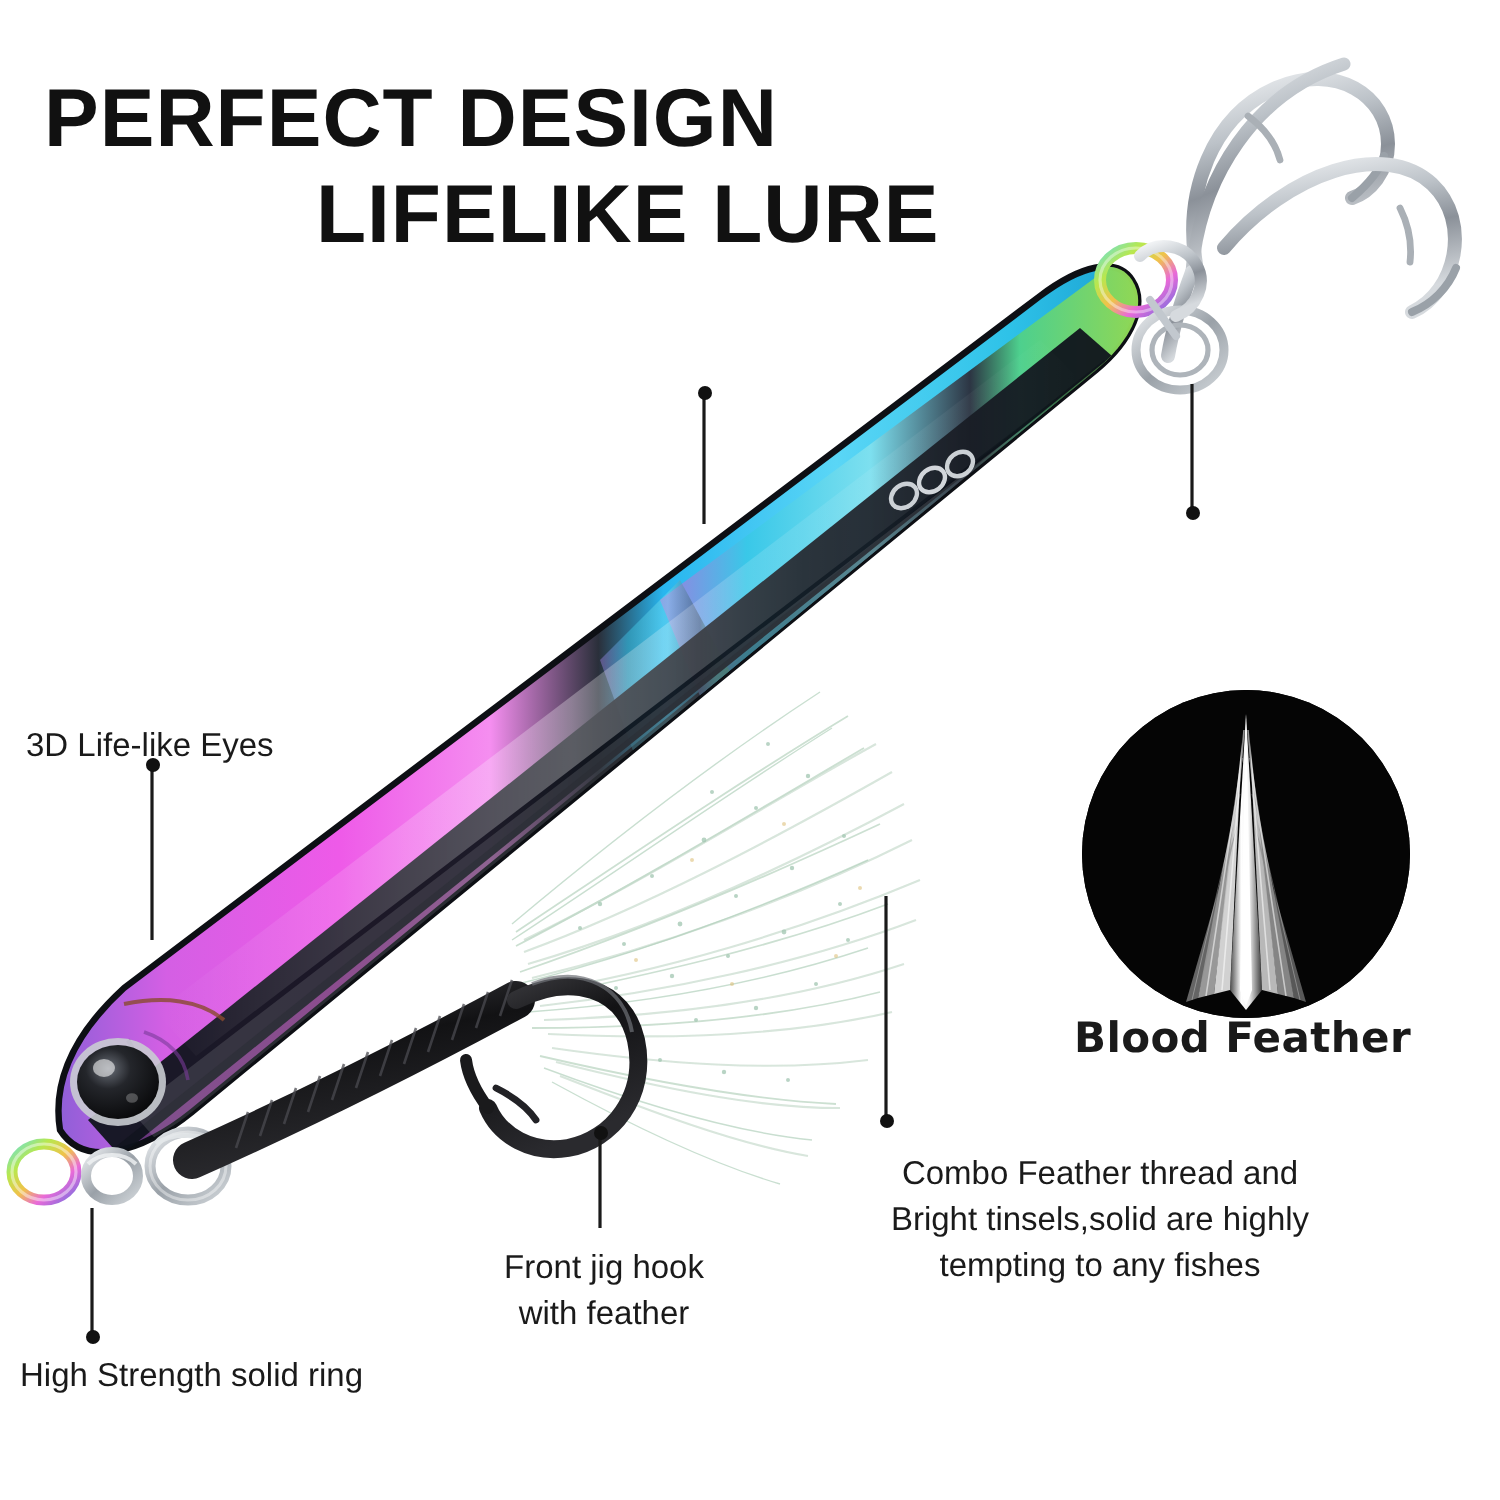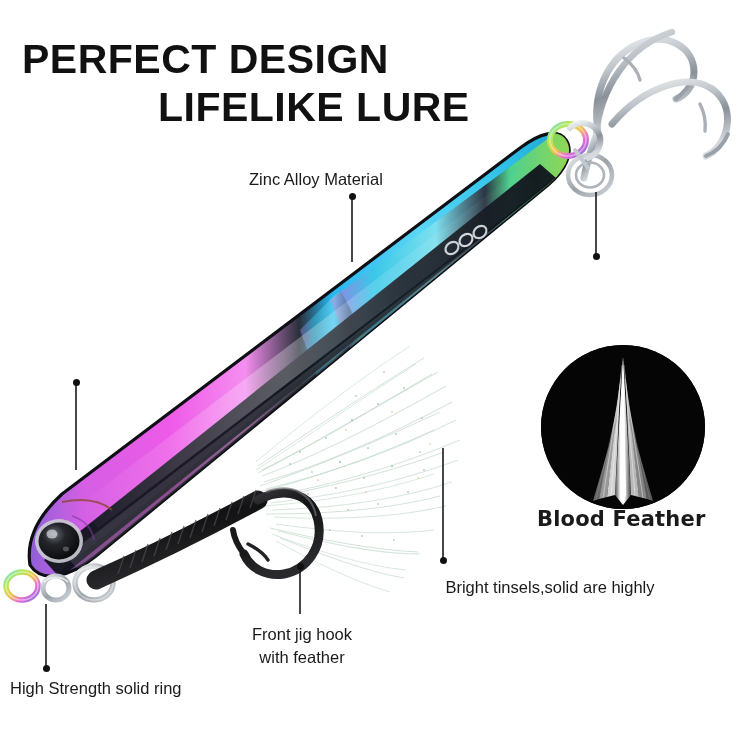--- a/index.html
+++ b/index.html
@@ -389,26 +389,28 @@
       <g stroke="#ffffff" stroke-width="0.5" opacity="0.3">
         <path d="M79,52 L55,155" fill="none"></path>
         <path d="M85,52 L109,155" fill="none"></path>
       </g>
     </svg>
   </div>
 
   <div class="headline" id="title-line1">PERFECT DESIGN</div>
   <div class="headline" id="title-line2">LIFELIKE  LURE</div>
 
-  <div class="callout" id="label-zinc">Zinc Alloy Material</div>
-
-
+
+
+  <div class="callout" id="label-eyes">3D Life-like Eyes</div>
 
   <div class="callout multi" id="label-combo">
+    <div>Combo Feather thread and</div>
     <div>Bright tinsels,solid are highly</div>
+    <div>tempting to any fishes</div>
   </div>
 
   <div class="callout" id="label-solid-ring">High Strength solid ring</div>
 
   <div class="callout multi" id="label-front-hook">
     <div>Front jig hook</div>
     <div>with feather</div>
   </div>
 
   <div id="label-blood-groove" class="callout">Blood Feather</div>

